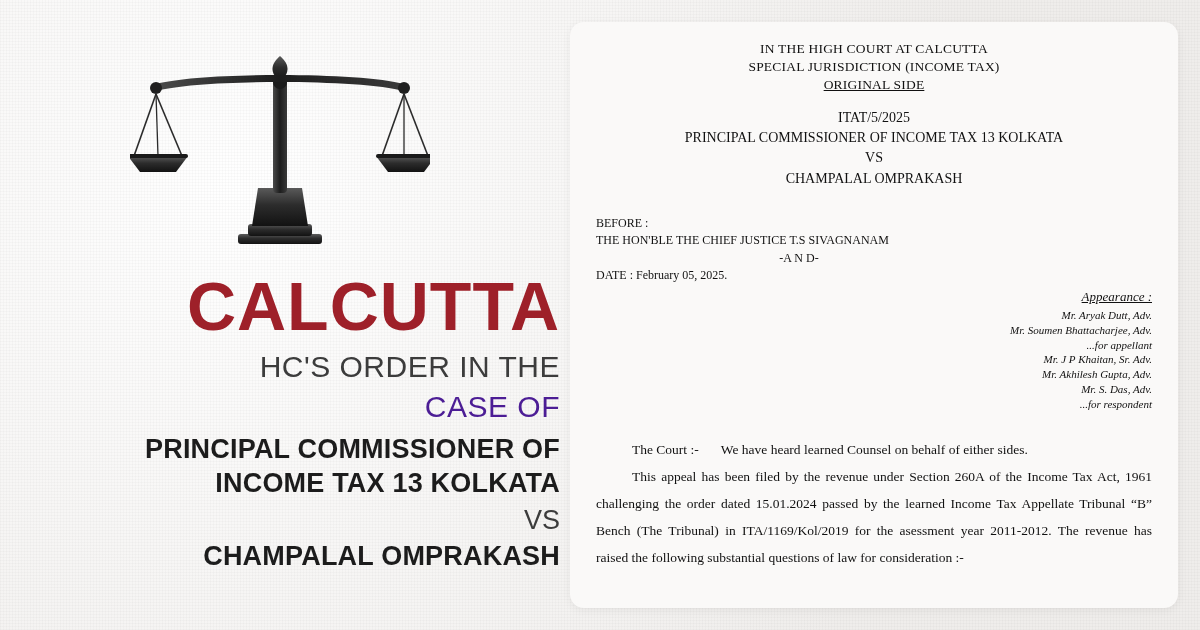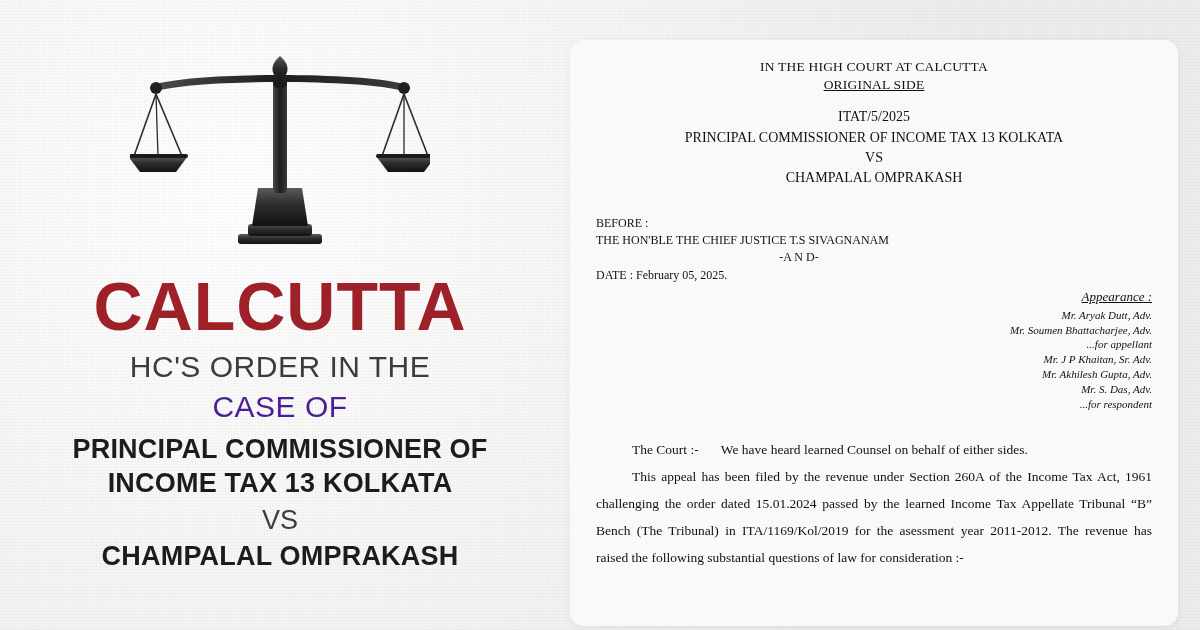--- a/index.html
+++ b/index.html
@@ -47,21 +47,21 @@
 
   .scales {
     width: 300px;
     height: 230px;
     position: relative;
     margin-top: 8px;
   }
 
   .title-block {
     width: 100%;
-    text-align: center;
+    text-align: right;
     margin-top: 4px;
   }
   .main-title {
     font-size: 68px;
     font-weight: bold;
     color: #9e2029;
     letter-spacing: 1px;
     line-height: 1;
     margin: 0 0 8px 0;
     font-family: "Liberation Sans", sans-serif;
@@ -103,21 +103,21 @@
     color: #1c1c1c;
     line-height: 1.25;
     margin: 0;
     letter-spacing: 0.2px;
   }
 
   
   .doc-card {
     position: absolute;
     left: 570px;
-    top: 40px;
+    top: 22px;
     width: 608px;
     height: 586px;
     background: #faf9f8;
     border-radius: 14px;
     box-shadow: 0 2px 10px rgba(0,0,0,0.06);
     box-sizing: border-box;
     padding: 18px 26px 10px 26px;
     font-family: "Liberation Serif", serif;
     color: #111;
     overflow: hidden;
@@ -241,20 +241,21 @@
       <div class="case-name">INCOME TAX 13 KOLKATA</div>
       <div class="vs-text">VS</div>
       <div class="respondent-name">CHAMPALAL OMPRAKASH</div>
     </div>
   </div>
 
   <div class="doc-card">
 
     <div class="doc-head">
       <div>IN THE HIGH COURT AT CALCUTTA</div>
+      <div>SPECIAL JURISDICTION (INCOME TAX)</div>
       <div class="u">ORIGINAL SIDE</div>
     </div>
 
     <div class="doc-case">
       <div>ITAT/5/2025</div>
       <div>PRINCIPAL COMMISSIONER OF INCOME TAX 13 KOLKATA</div>
       <div>VS</div>
       <div>CHAMPALAL OMPRAKASH</div>
     </div>
 

